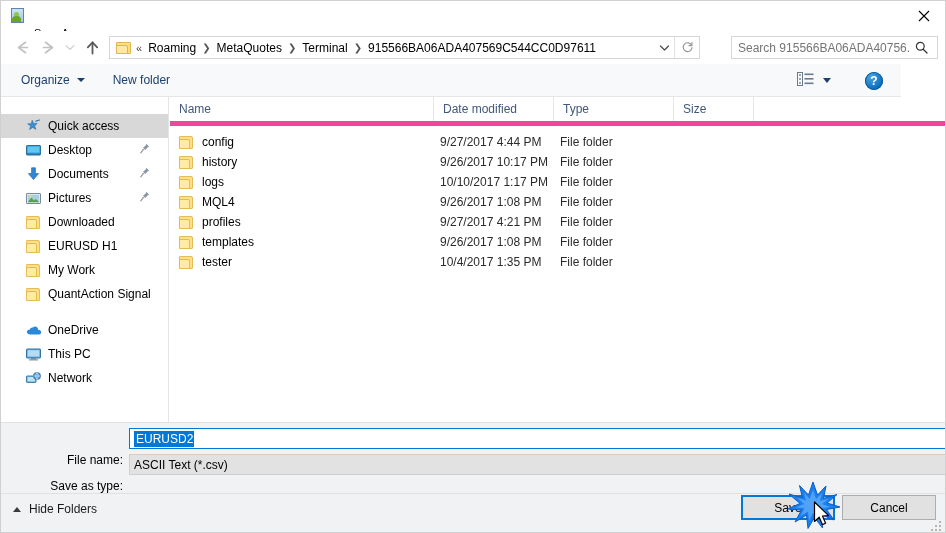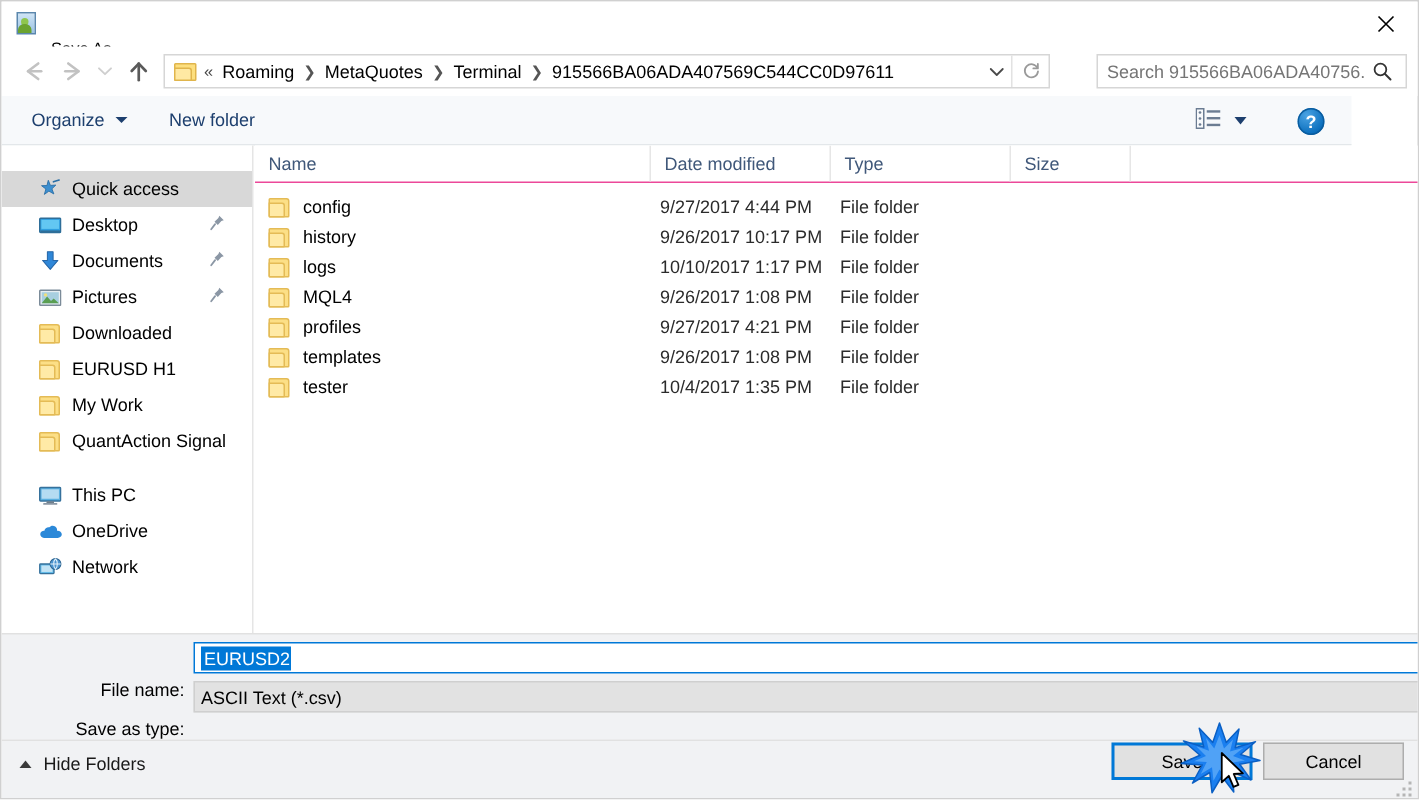--- a/index.html
+++ b/index.html
@@ -285,21 +285,21 @@
     position: absolute;
     left: 169px; top: 96px;
     width: 777px; height: 325px;
     background: #ffffff;
     overflow: hidden;
   }
   .col-header {
     position: relative;
     height: 24px;
     background: #ffffff;
-    border-bottom: 1px solid #ec4899;
+    border-bottom: 5px solid #ec4899;
   }
   .col {
     position: absolute;
     top: 0;
     height: 24px;
     display: flex;
     align-items: center;
     font-size: 12px;
     color: #40587a;
     box-sizing: border-box;
@@ -661,37 +661,37 @@
             <span class="ff"></span>
           </span>
       </span>
       <span class="si-label">QuantAction Signal</span>
     </div>
 
     <div class="side-spacer"></div>
 
     <div class="side-item">
       <span class="si-icon">
+        <svg width="16" height="11" viewBox="0 0 16 11">
+          <path d="M4.3 9.6 C1.9 9.6 0.6 8.2 0.9 6.6 C1.2 5.2 2.6 4.6 3.6 4.8 C3.9 3.2 5.4 2.2 6.9 2.5 C7.8 1.3 9.6 1.1 10.8 2 C11.9 2.8 12.2 4 12 4.8 C13.6 4.6 15.2 5.6 15.2 7.2 C15.2 8.6 14 9.6 12.5 9.6 Z" fill="#2b88d8"></path>
+        </svg>
+      </span>
+      <span class="si-label">OneDrive</span>
+    </div>
+
+    <div class="side-item">
+      <span class="si-icon">
         <svg width="15" height="13" viewBox="0 0 15 13">
           <rect x="0.5" y="1" width="14" height="9" rx="0.6" fill="#5ab0e0" stroke="#36719c" stroke-width="1"></rect>
           <rect x="1.7" y="2.2" width="11.6" height="6.3" fill="#b5dcf2"></rect>
           <rect x="5" y="10.2" width="5" height="1.4" fill="#6f7e8c"></rect>
           <rect x="2.8" y="11.3" width="9.4" height="1.2" rx="0.4" fill="#8a97a4"></rect>
         </svg>
       </span>
       <span class="si-label">This PC</span>
-    </div>
-
-    <div class="side-item">
-      <span class="si-icon">
-        <svg width="16" height="11" viewBox="0 0 16 11">
-          <path d="M4.3 9.6 C1.9 9.6 0.6 8.2 0.9 6.6 C1.2 5.2 2.6 4.6 3.6 4.8 C3.9 3.2 5.4 2.2 6.9 2.5 C7.8 1.3 9.6 1.1 10.8 2 C11.9 2.8 12.2 4 12 4.8 C13.6 4.6 15.2 5.6 15.2 7.2 C15.2 8.6 14 9.6 12.5 9.6 Z" fill="#2b88d8"></path>
-        </svg>
-      </span>
-      <span class="si-label">OneDrive</span>
     </div>
 
     <div class="side-item">
       <span class="si-icon">
         <svg width="16" height="13" viewBox="0 0 16 13">
           <rect x="0.5" y="4" width="9.5" height="6.4" rx="0.5" fill="#63bbe8" stroke="#36719c" stroke-width="0.9"></rect>
           <rect x="1.6" y="5" width="7.4" height="4.3" fill="#c2e3f5"></rect>
           <circle cx="11" cy="4" r="3.6" fill="#4a93cf" stroke="#2c6491" stroke-width="0.7"></circle>
           <path d="M7.5 4 L14.5 4 M11 0.5 C12.6 2 12.6 6 11 7.5 C9.4 6 9.4 2 11 0.5" stroke="#e4f2fb" stroke-width="0.7" fill="none"></path>
         </svg>

